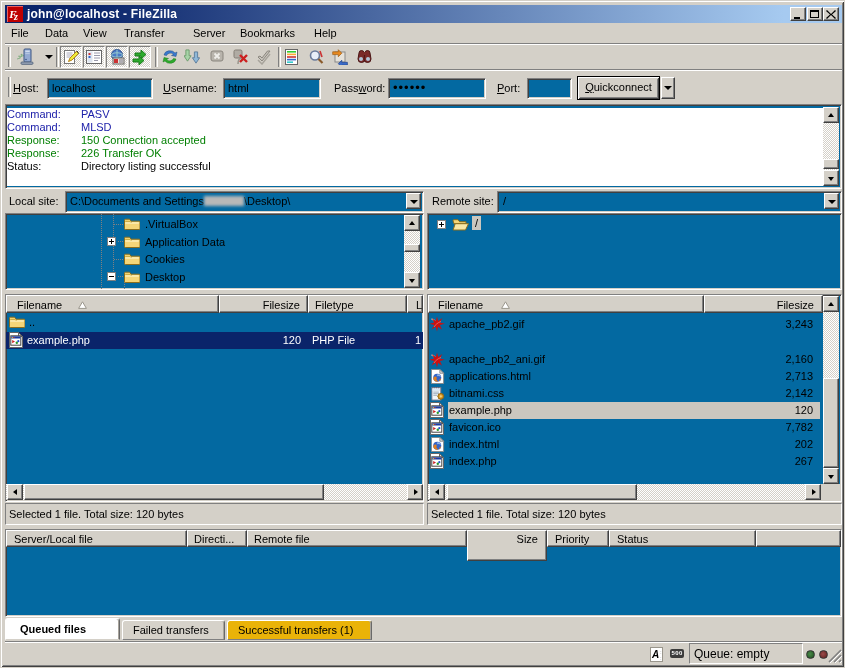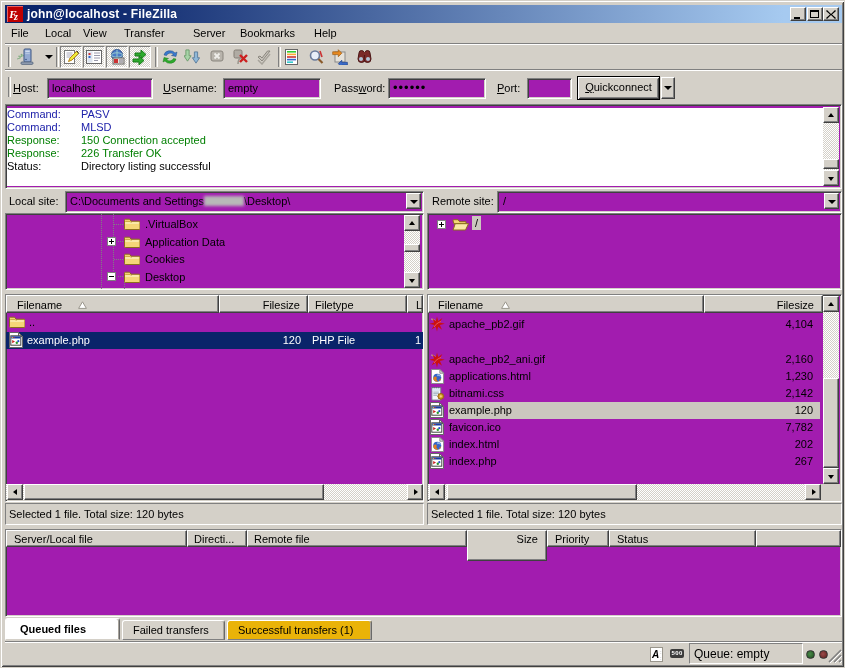--- a/index.html
+++ b/index.html
@@ -1,18 +1,18 @@
 <!DOCTYPE html>
 <html><head><meta charset="utf-8"><style>
 *{margin:0;padding:0;box-sizing:border-box}
 html,body{width:845px;height:668px;overflow:hidden}
 body{font-family:"Liberation Sans",sans-serif;font-size:11px;background:#d4d0c8;color:#000;-webkit-font-smoothing:antialiased}
 .ab{position:absolute}
 #win{position:absolute;left:0;top:0;width:845px;height:668px;background:#d4d0c8;border:1px solid #d4d0c8;box-shadow:inset 1px 1px 0 #fff, inset -1px -1px 0 #404040, inset 2px 2px 0 #d4d0c8, inset -2px -2px 0 #808080}
-.sunk{border:1px solid;border-color:#808080 #fff #fff #808080;box-shadow:inset 1px 1px 0 #404040, inset -1px -1px 0 #d4d0c8;background:#a21caf}
+.sunk{border:1px solid;border-color:#808080 #fff #fff #808080;box-shadow:inset 1px 1px 0 #404040, inset -1px -1px 0 #d4d0c8;background:#0369a1}
 .sunk1{border:1px solid;border-color:#808080 #fff #fff #808080;background:#d4d0c8}
 .raise{border:1px solid;border-color:#fff #404040 #404040 #fff;box-shadow:inset -1px -1px 0 #808080;background:#d4d0c8}
 .dither{background-color:#fff;background-image:linear-gradient(45deg,#d4d0c8 25%,transparent 25%,transparent 75%,#d4d0c8 75%),linear-gradient(45deg,#d4d0c8 25%,transparent 25%,transparent 75%,#d4d0c8 75%);background-size:2px 2px;background-position:0 0,1px 1px}
 .etchh{border-top:1px solid #808080;border-bottom:1px solid #fff}
 .etchv{border-left:1px solid #808080;border-right:1px solid #fff}
 .arr{width:0;height:0;position:absolute}
 .sbbtn{position:absolute;border:1px solid;border-color:#fff #404040 #404040 #fff;box-shadow:inset -1px -1px 0 #808080;background:#d4d0c8}
 .thumb{position:absolute;border:1px solid;border-color:#fff #404040 #404040 #fff;box-shadow:inset -1px -1px 0 #808080;background:#d4d0c8}
 .tline{position:absolute;background-image:repeating-linear-gradient(to bottom,#808080 0 1px,transparent 1px 2px);width:1px}
 .hline{position:absolute;background-image:repeating-linear-gradient(to right,#808080 0 1px,transparent 1px 2px);height:1px}
@@ -102,21 +102,21 @@
       </div>
  <div class="raise ab" style="left:818px;top:2px;width:16px;height:14px">
         <svg class="ab" style="left:2px;top:2px" width="10" height="9" viewBox="0 0 10 9">
           <path d="M1 0 L5 4 L9 0 L10 1 L6 4.5 L10 8 L9 9 L5 5 L1 9 L0 8 L4 4.5 L0 1 Z" fill="#000"></path>
         </svg>
       </div>
 </div>
 
 <div class="ab" style="left:4px;top:22px;width:837px;height:24px;background:#d4d0c8">
  <div class="ab" style="left:6px;top:4px">File</div>
- <div class="ab" style="left:40px;top:4px">Local</div>
+ <div class="ab" style="left:40px;top:4px">Data</div>
  <div class="ab" style="left:78px;top:4px">View</div>
  <div class="ab" style="left:119px;top:4px">Transfer</div>
  <div class="ab" style="left:188px;top:4px">Server</div>
  <div class="ab" style="left:235px;top:4px">Bookmarks</div>
  <div class="ab" style="left:309px;top:4px">Help</div>
 </div>
 <div class="ab etchh" style="left:4px;top:42px;width:837px;height:2px"></div>
 
 <div class="ab" style="left:4px;top:44px;width:837px;height:24px;background:#d4d0c8" id="toolbar">
  <div class="ab etchv" style="left:3px;top:2px;width:3px;height:20px"></div>
@@ -215,21 +215,21 @@
 <div class="ab etchh" style="left:4px;top:68px;width:837px;height:2px"></div>
 
 <div class="ab" style="left:4px;top:70px;width:837px;height:32px;background:#d4d0c8" id="qcbar">
  <div class="ab etchv" style="left:3px;top:6px;width:3px;height:20px"></div>
  <div class="ab" style="left:8px;top:11px"><span style="text-decoration:underline">H</span>ost:</div>
  <div class="sunk ab" style="left:42px;top:7px;width:106px;height:21px">
         <div class="ab" style="left:4px;top:3px">localhost</div>
       </div>
  <div class="ab" style="left:158px;top:11px"><span style="text-decoration:underline">U</span>sername:</div>
  <div class="sunk ab" style="left:218px;top:7px;width:98px;height:21px">
-        <div class="ab" style="left:4px;top:3px">empty</div>
+        <div class="ab" style="left:4px;top:3px">html</div>
       </div>
  <div class="ab" style="left:329px;top:11px">Pass<span style="text-decoration:underline">w</span>ord:</div>
  <div class="sunk ab" style="left:383px;top:7px;width:98px;height:21px">
         <div class="ab" style="left:4px;top:1px;font-size:13px;letter-spacing:1px">••••••</div>
       </div>
  <div class="ab" style="left:492px;top:11px"><span style="text-decoration:underline">P</span>ort:</div>
  <div class="sunk ab" style="left:522px;top:7px;width:45px;height:21px"></div>
  <div class="ab" style="left:572px;top:5px;width:83px;height:24px;background:#d4d0c8;border:1px solid #000;box-shadow:inset 1px 1px 0 #fff,inset -1px -1px 0 #404040,inset 2px 2px 0 #d4d0c8,inset -2px -2px 0 #808080;text-align:center">
         <div style="margin-top:4px"><span style="text-decoration:underline">Q</span>uickconnect</div>
       </div>
@@ -378,35 +378,35 @@
         </svg>
       </div>
  <div class="hseg" style="left:276px;width:119px">
         <div style="right:8px">Filesize</div>
       </div>
  <div class="row" style="top:21px">
         <svg class="ric" width="16" height="16" style="left:1px;top:0px">
           <use href="#apch"></use>
         </svg>
         <div class="rtx" style="left:21px">apache_pb2.gif</div>
-        <div class="rnum" style="left:295px;width:90px">4,104</div>
+        <div class="rnum" style="left:295px;width:90px">3,243</div>
       </div>
  <div class="row" style="top:55px">
         <svg class="ric" width="16" height="16" style="left:1px;top:2px">
           <use href="#apch"></use>
         </svg>
         <div class="rtx" style="left:21px;top:3px">apache_pb2_ani.gif</div>
         <div class="rnum" style="left:295px;width:90px;top:3px">2,160</div>
       </div>
  <div class="row" style="top:73px">
         <svg class="ric" width="15" height="15" style="left:2px;top:1px">
           <use href="#ffi"></use>
         </svg>
         <div class="rtx" style="left:21px">applications.html</div>
-        <div class="rnum" style="left:295px;width:90px">1,230</div>
+        <div class="rnum" style="left:295px;width:90px">2,713</div>
       </div>
  <div class="row" style="top:90px">
         <svg class="ric" width="15" height="15" style="left:2px;top:1px">
           <use href="#cssi"></use>
         </svg>
         <div class="rtx" style="left:21px">bitnami.css</div>
         <div class="rnum" style="left:295px;width:90px">2,142</div>
       </div>
  <div class="row" style="top:107px">
         <svg class="ric" width="16" height="16" style="left:1px;top:0px">

